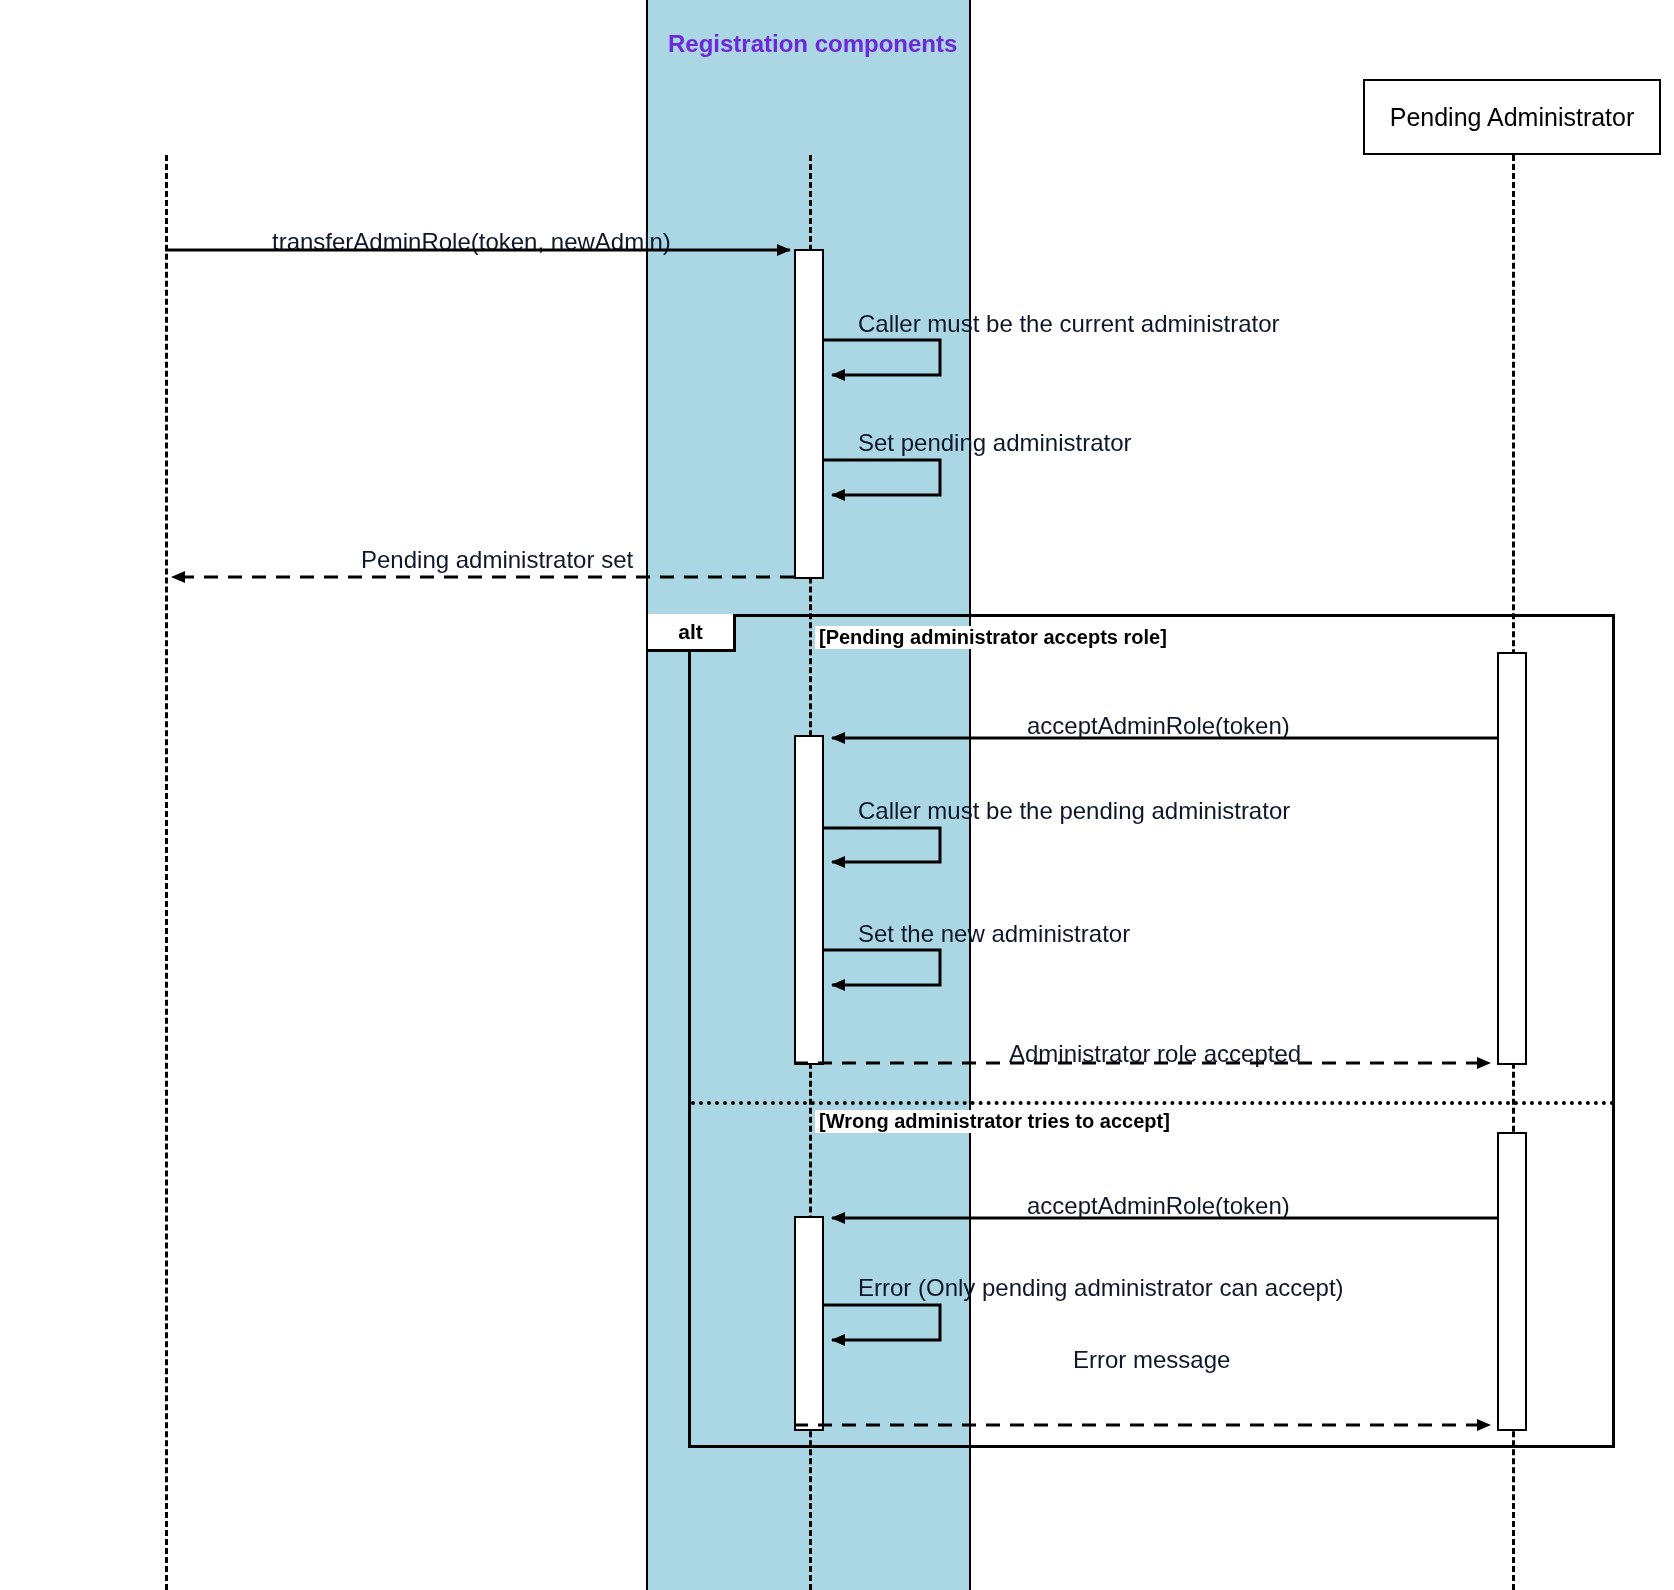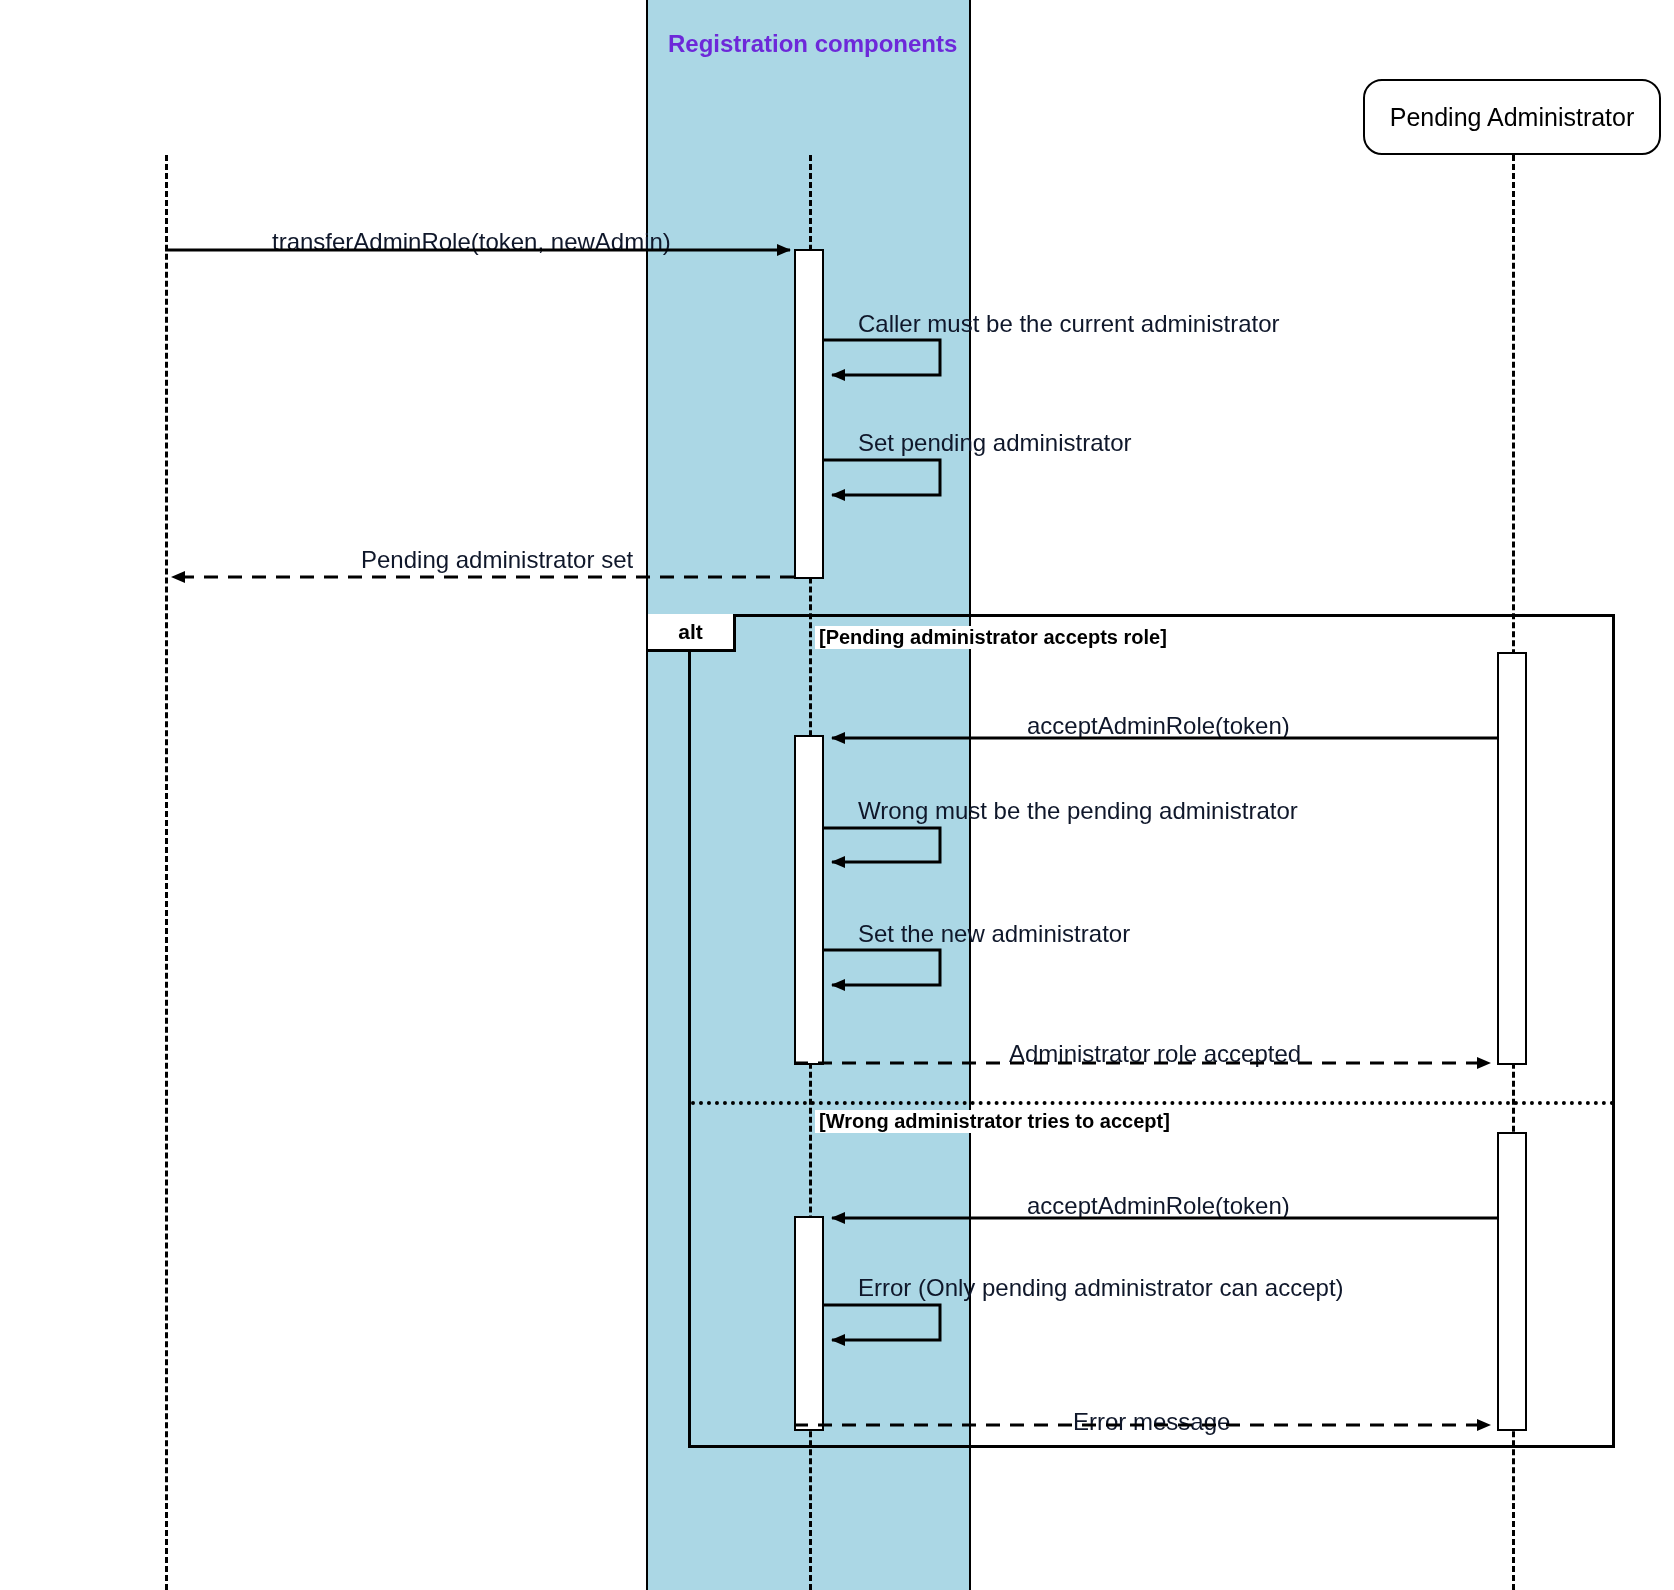--- a/index.html
+++ b/index.html
@@ -106,47 +106,47 @@
 
 <div id="diagram">
 
   <div class="group-rect" style="left:646px; top:0px; width:325px; height:1590px;"></div>
   <div class="group-label" style="left:668px; top:30px;">Registration components</div>
 
   <div class="lifeline" style="left:165px; top:155px; height:1435px;"></div>
   <div class="lifeline" style="left:809px; top:155px; height:1435px;"></div>
   <div class="lifeline" style="left:1512px; top:155px; height:1435px;"></div>
 
-  <div class="box" style="left:1363px; top:79px; width:298px; height:76px;border-radius:19px;">
+  <div class="box" style="left:1363px; top:79px; width:298px; height:76px;">
     <span>Pending Administrator</span>
   </div>
 
   <div class="activation" style="left:794px; top:249px; width:30px; height:330px;"></div>
   <div class="activation" style="left:794px; top:735px; width:30px; height:330px;"></div>
   <div class="activation" style="left:794px; top:1216px; width:30px; height:215px;"></div>
   <div class="activation" style="left:1497px; top:652px; width:30px; height:413px;"></div>
   <div class="activation" style="left:1497px; top:1132px; width:30px; height:299px;"></div>
 
   <div class="alt-frame" style="left:688px; top:614px; width:927px; height:834px;"></div>
   <div class="alt-tag" style="left:648px; top:614px; width:88px; height:38px;">alt</div>
   <div class="alt-cond" style="left:815px; top:626px;">[Pending administrator accepts role]</div>
   <div class="alt-divider" style="left:691px; top:1101px; width:924px;"></div>
   <div class="alt-cond" style="left:815px; top:1110px;">[Wrong administrator tries to accept]</div>
 
   <div class="msg-label" style="left:272px; top:228px;">transferAdminRole(token, newAdmin)</div>
   <div class="msg-label" style="left:858px; top:310px;text-align:center;">Caller must be the current administrator</div>
   <div class="msg-label" style="left:858px; top:429px;">Set pending administrator</div>
   <div class="msg-label" style="left:337px; top:546px;margin-left:24px;">Pending administrator set</div>
   <div class="msg-label" style="left:1027px; top:712px;">acceptAdminRole(token)</div>
-  <div class="msg-label" style="left:858px; top:797px;">Wrong must be the pending administrator</div>
+  <div class="msg-label" style="left:858px; top:797px;">Caller must be the pending administrator</div>
   <div class="msg-label" style="left:858px; top:920px;">Set the new administrator</div>
   <div class="msg-label" style="left:1009px; top:1040px;">Administrator role accepted</div>
   <div class="msg-label" style="left:1027px; top:1192px;">acceptAdminRole(token)</div>
   <div class="msg-label" style="left:858px; top:1274px;">Error (Only pending administrator can accept)</div>
-  <div class="msg-label" style="left:1073px; top:1408px;">Error message</div>
+  <div class="msg-label" style="left:1073px; top:1346px;">Error message</div>
 
   <svg class="overlay">
     <defs>
       <marker id="solidArrowR" markerWidth="14" markerHeight="12" refX="13" refY="6" orient="auto" markerUnits="userSpaceOnUse">
         <path d="M0,0 L14,6 L0,12 z" fill="#000"></path>
       </marker>
       <marker id="solidArrowL" markerWidth="14" markerHeight="12" refX="13" refY="6" orient="auto" markerUnits="userSpaceOnUse">
         <path d="M0,0 L14,6 L0,12 z" fill="#000"></path>
       </marker>
     </defs>

